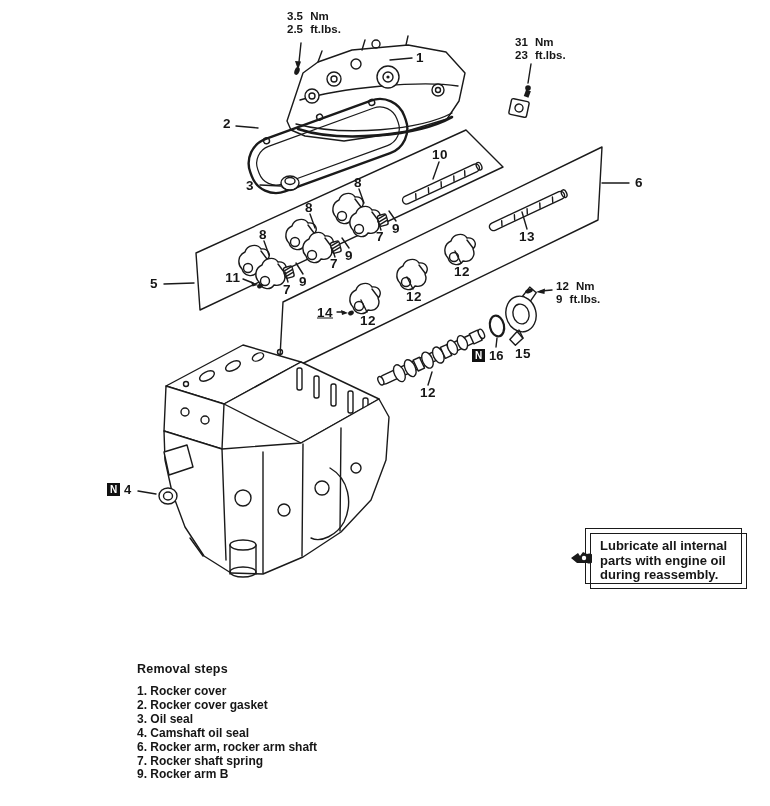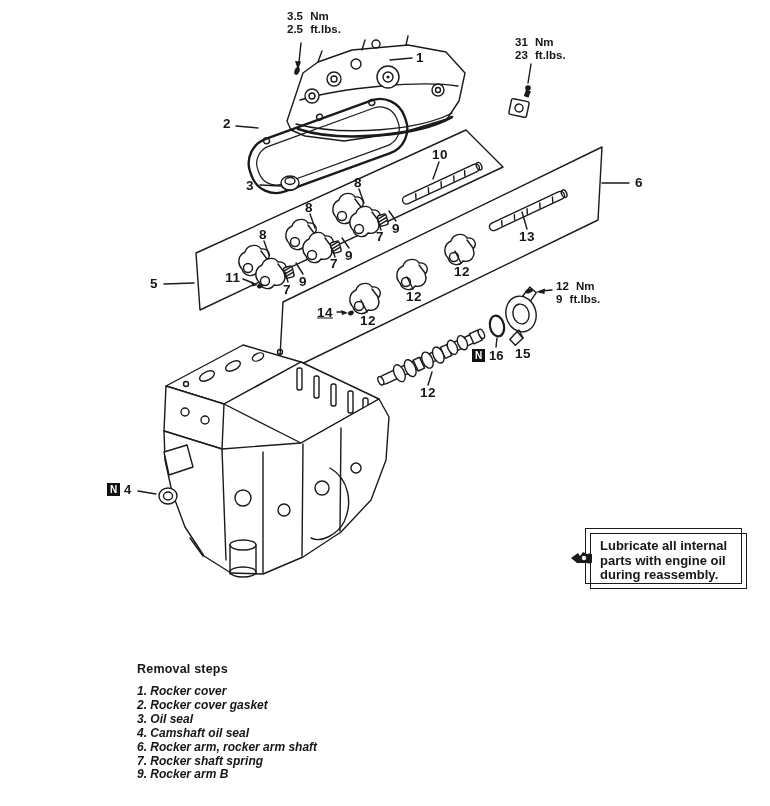--- a/index.html
+++ b/index.html
@@ -20,21 +20,21 @@
         display:flex;align-items:center;justify-content:center;line-height:1;}
   .nnum{font-size:13px;font-weight:700;}
   .note{position:absolute;left:590px;top:533px;width:141px;border:1.7px solid #1a1a1a;background:#fff;
         padding:5px 5px 5px 9px;font-size:13px;font-weight:700;line-height:14.6px;}
   .note::before{content:"";position:absolute;left:-6px;top:-6px;width:100%;height:100%;
         border:1.2px solid #1a1a1a;pointer-events:none;}
   .note-icon{position:absolute;left:-21px;top:15px;}
   .removal{position:absolute;left:137px;top:650px;width:600px;font-size:12px;font-weight:700;margin-top:12px;}
   .rm-title{font-size:12.5px;margin-bottom:9px;letter-spacing:.2px;}
   .rm-cols{position:relative;}
-  .rm-col{line-height:13.9px;font-style:italic;}
+  .rm-col{line-height:13.9px;}
   .rm-col-right{position:absolute;left:355px;top:1px;}
 </style>
 </head>
 <body>
 
 <div class="page">
 
   <svg class="art" width="770" height="806" viewBox="0 0 770 806">
     <defs>
       <g id="rocker-arm">

